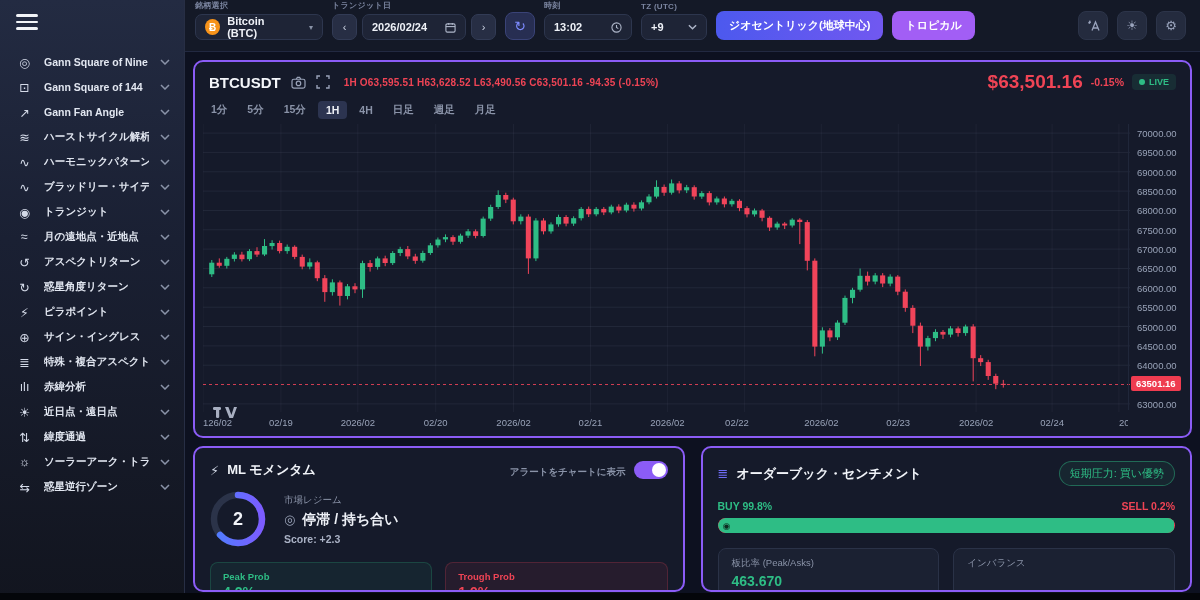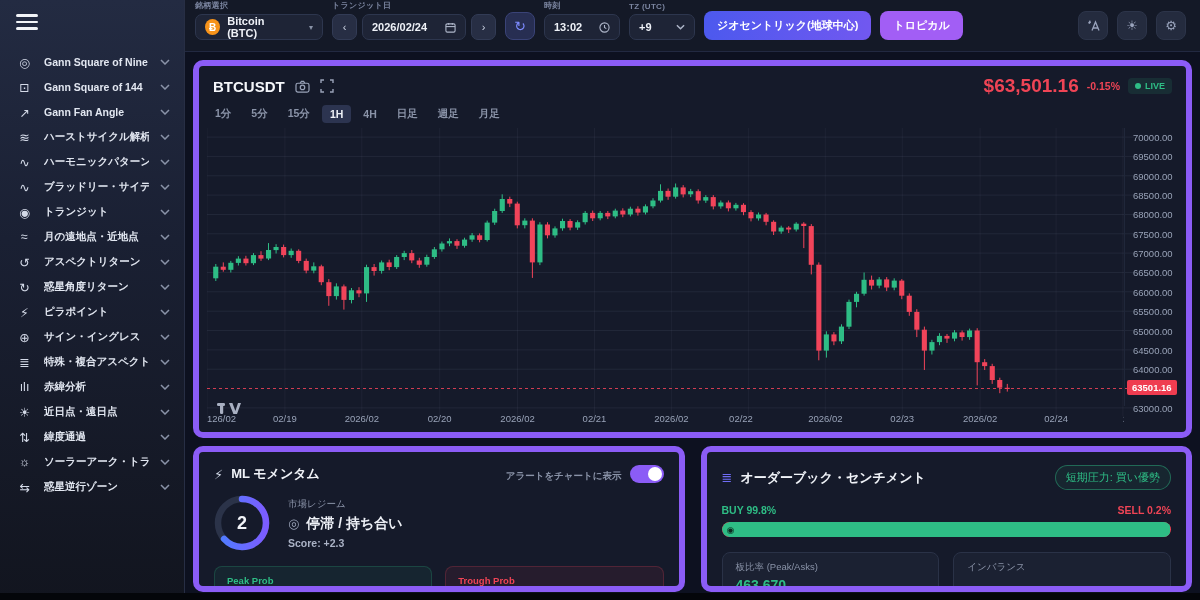--- a/index.html
+++ b/index.html
@@ -43,21 +43,21 @@
   .pill-btn { height:29px; border:none; border-radius:8px; padding:0 13px; font-size:11px; font-weight:700;
     color:#fff; cursor:pointer; white-space:nowrap; }
   .geo { background:linear-gradient(90deg,#4c59ee,#7158f0); }
   .trop { background:#a25ef5; }
   .tb-icons { margin-left:auto; display:flex; gap:9px; }
   .icbtn { width:30px; height:29px; border-radius:8px; background:#242b3e; border:1px solid #2c3449;
     color:#9aa4bd; display:flex; align-items:center; justify-content:center; font-size:13px; cursor:pointer; }
 
   
   .content { flex:1; padding:8px; display:flex; flex-direction:column; min-height:0; }
-  .panel { background:#151a2a; border:6px solid #8b5cf6; border-radius:10px; }
+  .panel { background:#151a2a; border:2px solid #8b5cf6; border-radius:10px; }
   .chart-panel { height:378px; flex:0 0 378px; display:flex; flex-direction:column; padding:9px 0 0 0; }
   .ch-head { display:flex; align-items:center; gap:10px; padding:0 14px; }
   .ch-sym { font-size:15px; font-weight:700; color:#f4f6fa; }
   .ch-tool { color:#99a2b8; display:flex; cursor:pointer; }
   .ch-ohlc { font-size:10px; font-weight:700; color:#ef4455; letter-spacing:.2px; margin-left:4px; white-space:nowrap; }
   .ch-right { margin-left:auto; display:flex; align-items:center; gap:8px; }
   .ch-price { font-size:19px; font-weight:700; color:#ef4455; }
   .ch-chg { font-size:10.5px; font-weight:700; color:#ef4455; }
   .live { background:rgba(46,189,133,.12); color:#2ebd85; font-size:9px; font-weight:700;
     border-radius:4px; padding:3px 7px; display:flex; align-items:center; gap:4px; }
@@ -321,21 +321,21 @@
               </svg>
           </div>
           <div class="navbtn">›</div>
         </div>
       </div>
       <div class="refresh-btn">
           <span>↻</span>
         </div>
       <div class="fld">
         <span class="fld-label">時刻</span>
-        <div class="ctl" style="width:76px">
+        <div class="ctl" style="width:88px">
           <span>13:02</span>
           <svg style="margin-left:auto" width="11" height="11" viewBox="0 0 12 12">
               <circle cx="6" cy="6" r="5" fill="none" stroke="#aeb6c9" stroke-width="1.2"></circle>
               <path d="M6 3.2V6l2 1.2" fill="none" stroke="#aeb6c9" stroke-width="1.2"></path>
             </svg>
         </div>
       </div>
       <div class="fld">
         <span class="fld-label">TZ (UTC)</span>
         <div class="ctl" style="width:66px">
@@ -373,20 +373,21 @@
                 <rect x="1" y="3.5" width="14" height="9.5" rx="2" fill="none" stroke="currentColor" stroke-width="1.3"></rect>
                 <path d="M5.5 3.5L6.8 1.5h2.4l1.3 2" fill="none" stroke="currentColor" stroke-width="1.3"></path>
                 <circle cx="8" cy="8" r="2.4" fill="none" stroke="currentColor" stroke-width="1.3"></circle>
               </svg>
           </span>
           <span class="ch-tool">
             <svg width="14" height="14" viewBox="0 0 14 14">
                 <path d="M1 4V1h3M10 1h3v3M13 10v3h-3M4 13H1v-3" fill="none" stroke="currentColor" stroke-width="1.4"></path>
               </svg>
           </span>
+          <span class="ch-ohlc">1H O63,595.51 H63,628.52 L63,490.56 C63,501.16 -94.35 (-0.15%)</span>
           <div class="ch-right">
             <span class="ch-price">$63,501.16</span>
             <span class="ch-chg">-0.15%</span>
             <span class="live">
                 <span class="live-dot"></span>
                 <span>LIVE</span>
               </span>
           </div>
         </div>
         <div class="tf-row" id="tf-row">

